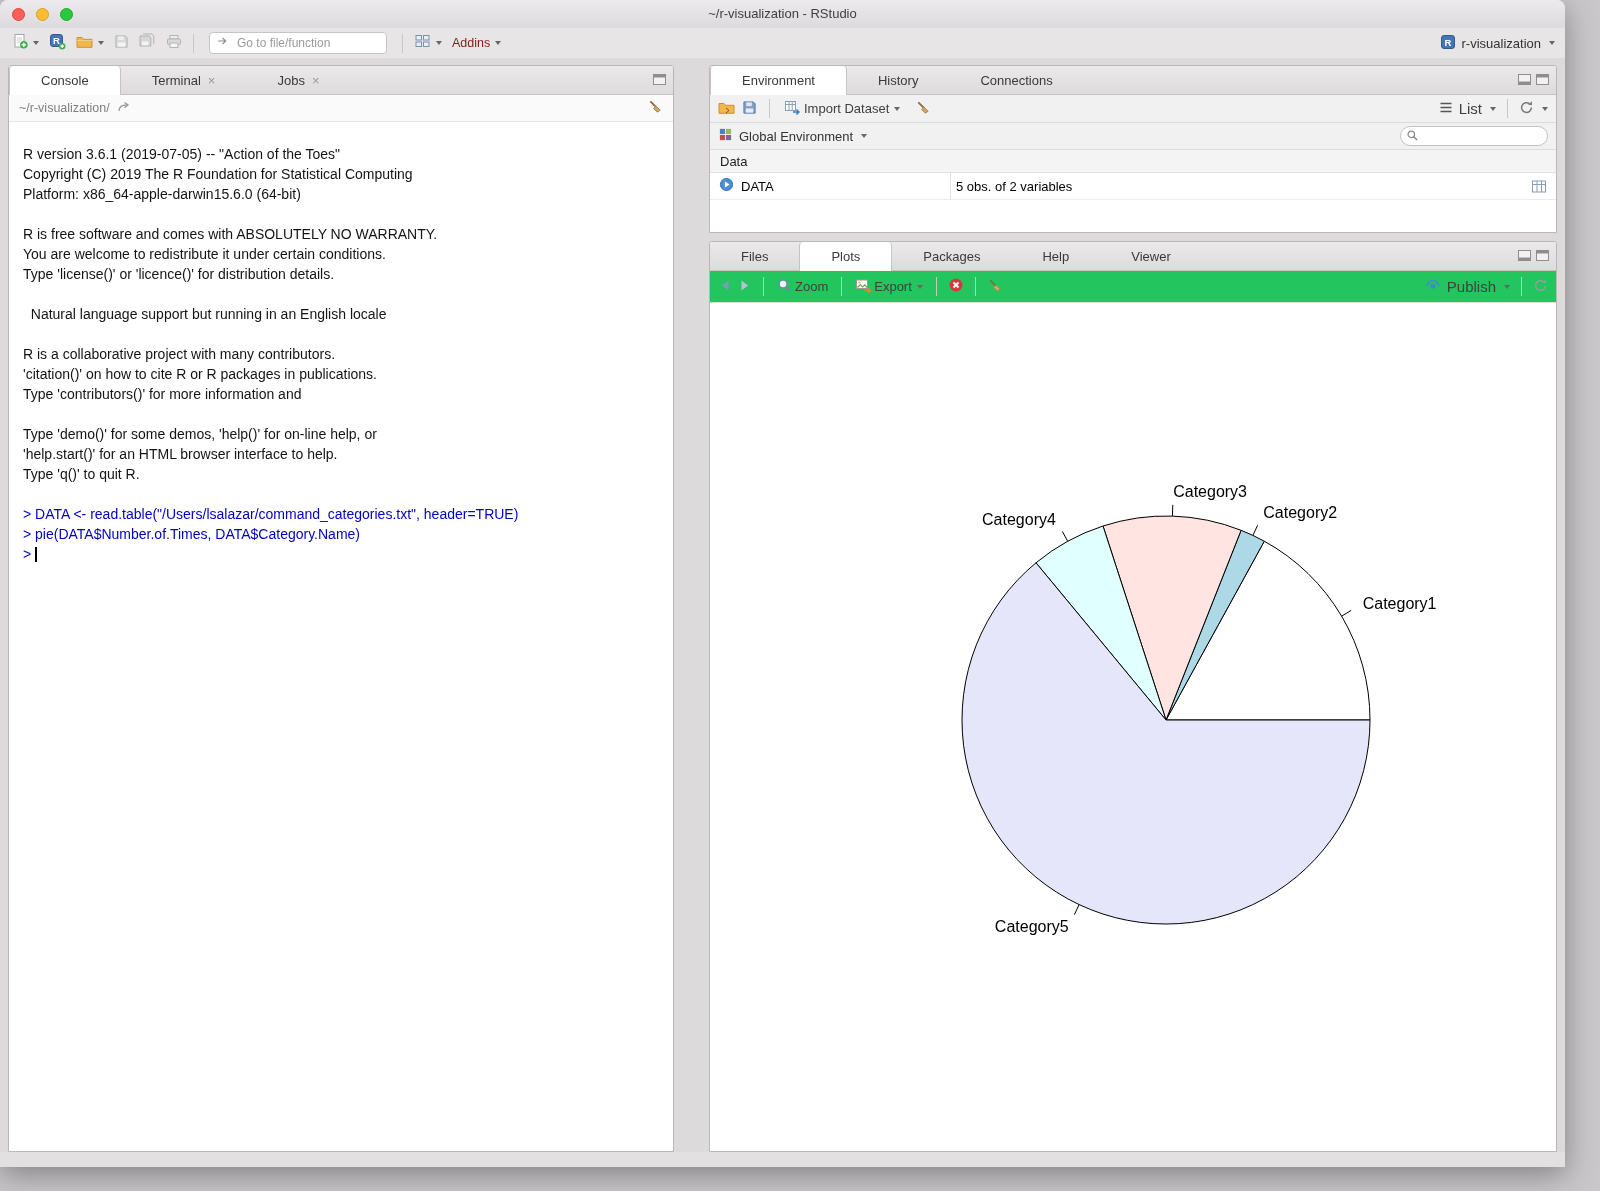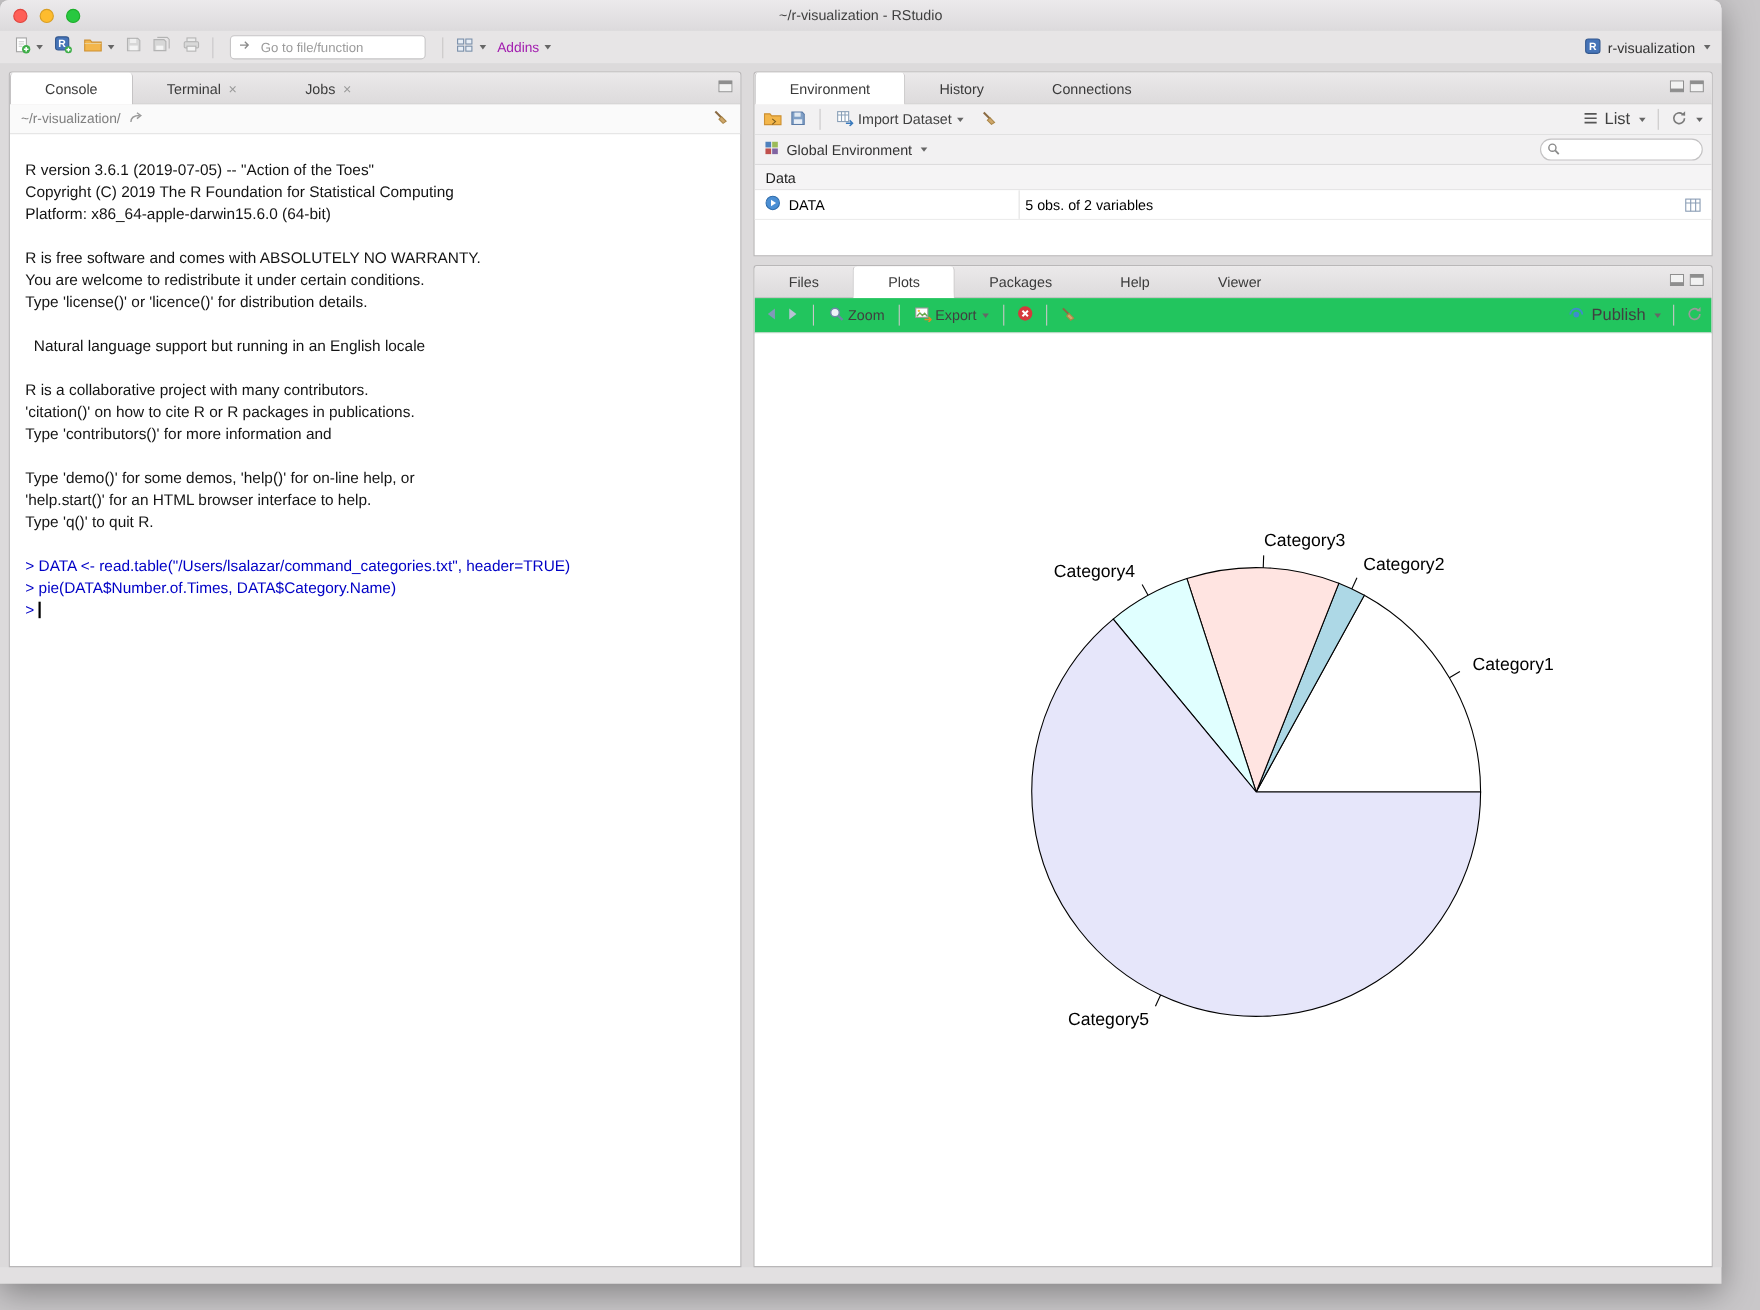--- a/index.html
+++ b/index.html
@@ -16,27 +16,27 @@
   .tl.green{background:#28c840;border:1px solid #1dad2b;box-sizing:border-box;}
   .title{position:absolute;left:0;right:0;top:0;line-height:28px;text-align:center;font-size:13px;color:#3f3f3f;}
   
   .main-toolbar{height:30px;background:#e7e5e6;border-bottom:1px solid #bdbbbc;display:flex;align-items:center;padding:0 8px;gap:2px;}
   .tbtn{display:flex;align-items:center;gap:3px;padding:2px 4px;border-radius:3px;cursor:default;}
   .caret{display:inline-block;width:0;height:0;border-left:3.5px solid transparent;border-right:3.5px solid transparent;border-top:4px solid #666;margin-left:2px;}
   .tsep{width:1px;height:19px;background:#c9c7c8;margin:0 5px;}
   .goto-box{width:178px;height:22px;background:#fff;border:1px solid #c6c5c6;border-radius:4px;display:flex;align-items:center;padding:0 6px;gap:5px;margin:0 8px;box-sizing:border-box;}
   .goto-box input{border:none;outline:none;flex:1;font-size:12px;color:#444;background:transparent;font-family:inherit;}
   .goto-box input::placeholder{color:#9b9b9b;}
-  .addins{font-size:12.5px;color:#a21caf;}
+  .addins{font-size:12.5px;color:#7f1d1d;}
   .proj-btn{margin-left:auto;display:flex;align-items:center;gap:6px;font-size:13px;color:#333;padding-right:2px;}
   
   .content{position:absolute;top:58px;bottom:15px;left:0;right:0;background:#dcdadb;padding:7px 8px 0 8px;display:flex;gap:11px;box-sizing:border-box;}
   .pane{background:#fff;border:1px solid #b9b7b8;border-radius:3px 3px 0 0;box-sizing:border-box;overflow:hidden;display:flex;flex-direction:column;}
   .console-pane{width:666px;flex:none;}
-  .right-col{flex:1;display:flex;flex-direction:column;gap:8px;}
+  .right-col{flex:1;display:flex;flex-direction:column;gap:8px;margin-left:24px;}
   .env-pane{height:168px;flex:none;}
   .plots-pane{flex:1;}
   
   .tabbar{height:28px;flex:none;background:linear-gradient(#ebe9ea,#dddbdc);border-bottom:1px solid #c5c3c4;display:flex;align-items:stretch;}
   .tabs{display:flex;align-items:stretch;}
   .tab{display:flex;align-items:center;padding:0 31px;font-size:13px;color:#3a3a3a;cursor:default;position:relative;}
   .tab.active{background:#fff;border-left:1px solid #c5c3c4;border-right:1px solid #c5c3c4;border-top-left-radius:4px;border-top-right-radius:4px;margin-bottom:-1px;}
   .tab .close{margin-left:7px;color:#9a9a9a;font-size:13px;line-height:1;}
   .pane-btns{margin-left:auto;display:flex;align-items:center;gap:5px;padding-right:7px;}
   

